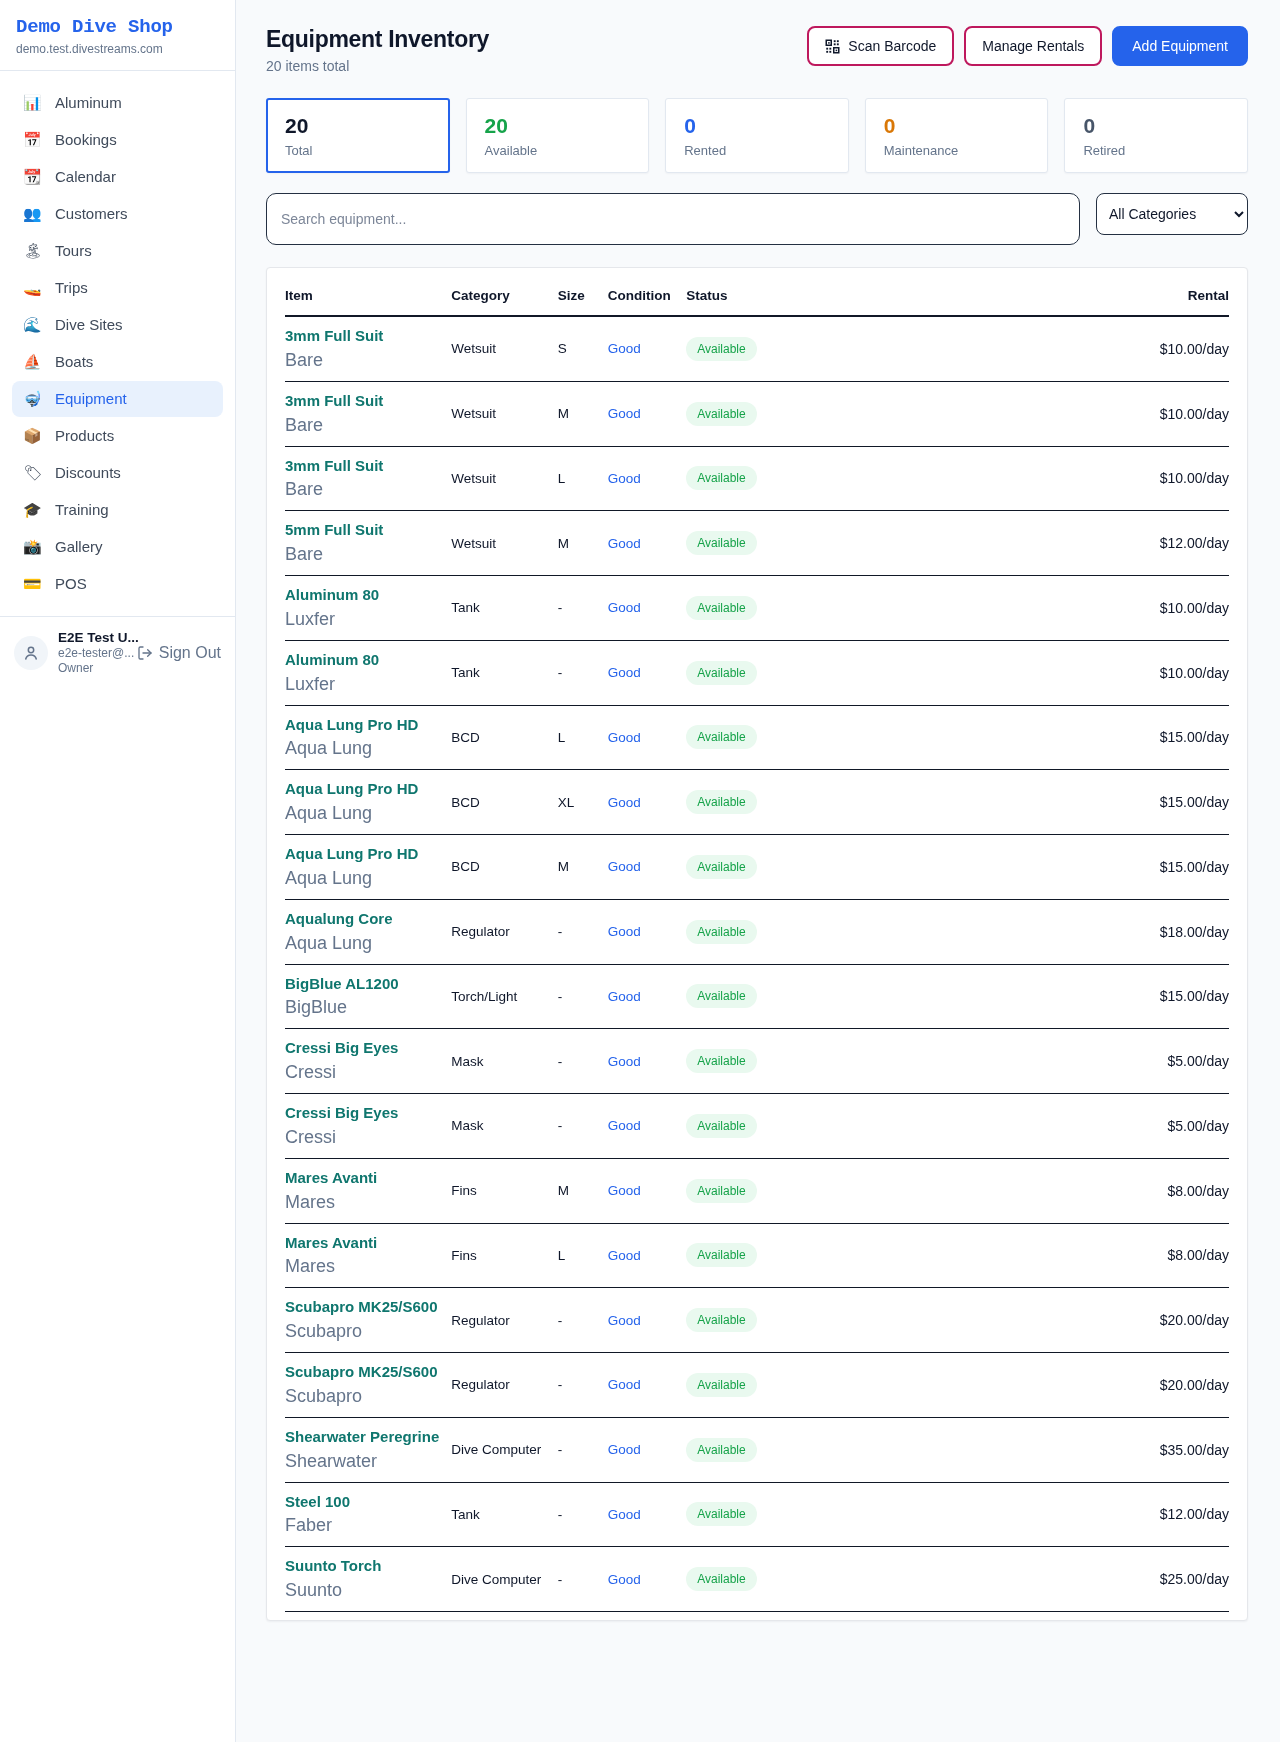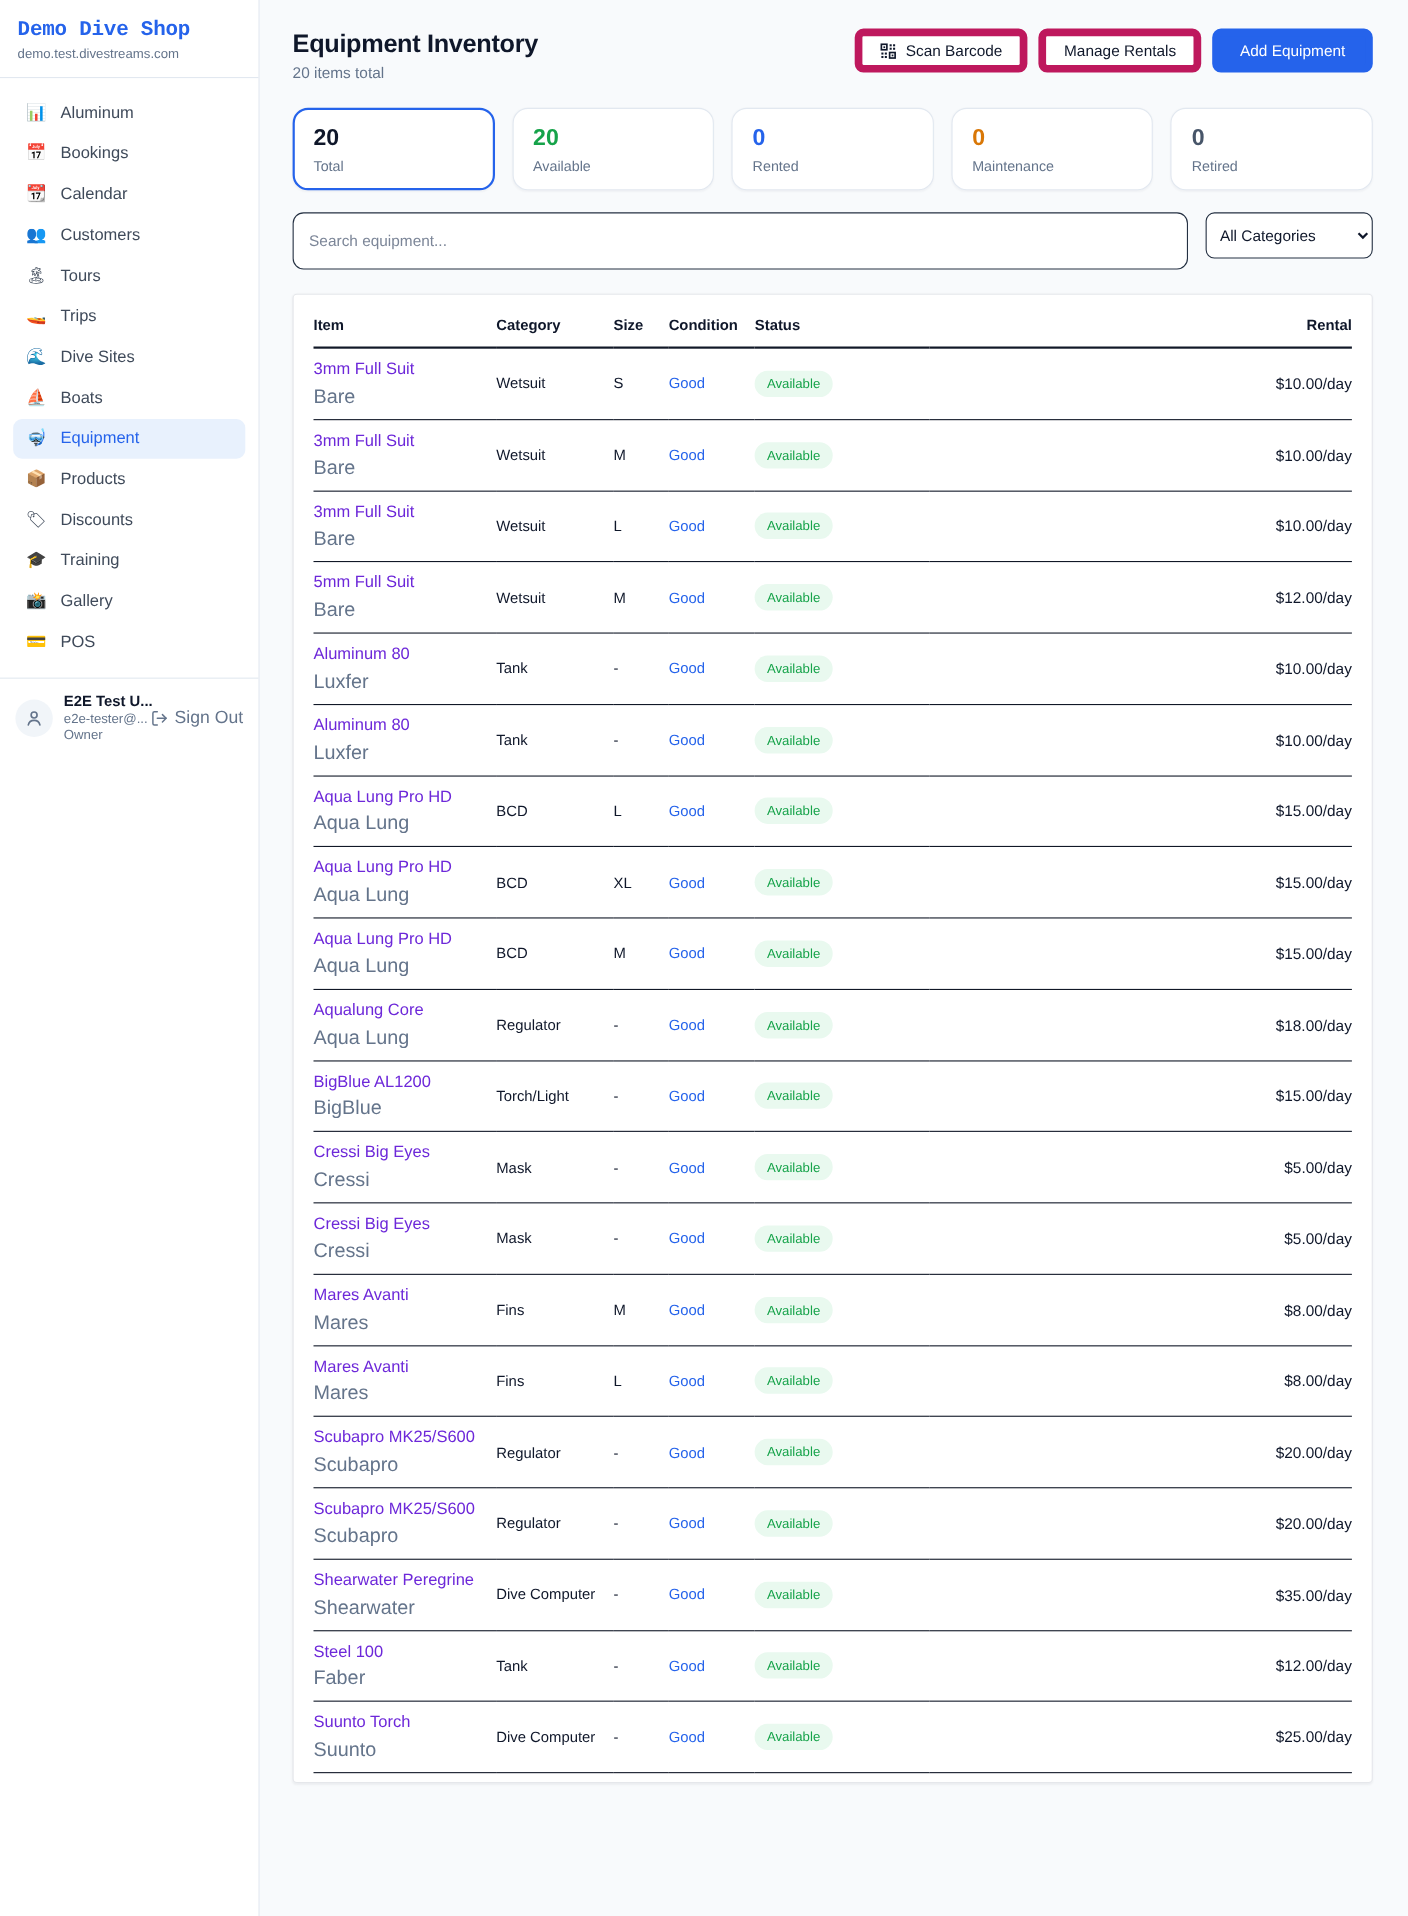--- a/index.html
+++ b/index.html
@@ -46,27 +46,27 @@
   .signout { display:flex; align-items:center; gap:6px; color:#64748b; font-size:16px; cursor:pointer; white-space:nowrap;text-align:center; }
   
   .main { margin-left:236px; padding:26px 32px 0 30px; width:1044px; }
   .page-header { display:flex; align-items:flex-start; justify-content:space-between; }
   .page-title { font-size:23px; font-weight:700; color:#0f172a; letter-spacing:-0.3px; }
   .page-subtitle { font-size:14px; color:#64748b; margin-top:5px; }
   .header-actions { display:flex; gap:10px; align-items:center; }
   .btn {
     height:40px; padding:0 16px; border-radius:8px; font-size:14px;
     display:flex; align-items:center; gap:8px; cursor:pointer;
-    font-family:inherit; background:#fff; border:7px solid #be185d; color:#0f172a;
+    font-family:inherit; background:#fff; border:2px solid #be185d; color:#0f172a;
   }
   .btn-primary { background:#2563eb; border-color:#2563eb; color:#fff; font-weight:500; padding:0 18px; }
   
   .stats-row { display:flex; gap:16px; margin-top:24px; }
   .stat-card {
-    flex:1; background:#fff; border:1px solid #e2e8f0; border-radius:14px;
+    flex:1; background:#fff; border:1px solid #e2e8f0; border-radius:3px;
     padding:15px 18px 14px; box-shadow:0 1px 2px rgba(15,23,42,.04); cursor:pointer;
   }
   .stat-card.selected { border:2px solid #2563eb; padding:14px 17px 13px; }
   .stat-value { font-size:21px; font-weight:700; }
   .stat-label { font-size:13px; color:#64748b; margin-top:5px; }
   
   .filter-row { display:flex; gap:16px; margin-top:20px; }
   .search-input {
     flex:1; height:52px; border:1.5px solid #243042; border-radius:10px;
     padding:0 14px; font-size:14px; font-family:inherit; background:#fff; color:#0f172a;
@@ -85,21 +85,21 @@
   table { width:100%; border-collapse:collapse; table-layout:fixed; }
   th {
     text-align:left; font-size:13.5px; font-weight:700; color:#0f172a;
     padding:16px 0 12px; border-bottom:2px solid #111827;
   }
   th.col-rental { text-align:right; }
   col.c-item { width:17.6%; } col.c-cat { width:11.3%; } col.c-size { width:5.3%; }
   col.c-cond { width:8.3%; } col.c-status { width:16.8%; } col.c-rental { width:40.7%; }
   td { padding:10px 0; border-bottom:1px solid #111827; vertical-align:middle; font-size:13.5px; }
   tr:last-child td { border-bottom:1px solid #111827; }
-  .item-name { font-size:15px; font-weight:400; color:#6d28d9; cursor:pointer; line-height:1.25; }
+  .item-name { font-size:15px; font-weight:700; color:#0f766e; cursor:pointer; line-height:1.25; }
   .item-brand { font-size:18px; color:#64748b; margin-top:4px; }
   .cond-link { color:#2563eb; cursor:pointer; }
   .status-badge {
     display:inline-block; font-size:12px; padding:5px 11px; border-radius:999px;
     background:#e9f9ef; color:#16a34a;
   }
   .rental-cell { text-align:right; font-size:14px; color:#0f172a; }
   svg { display:block; }
 </style>
 </head>

